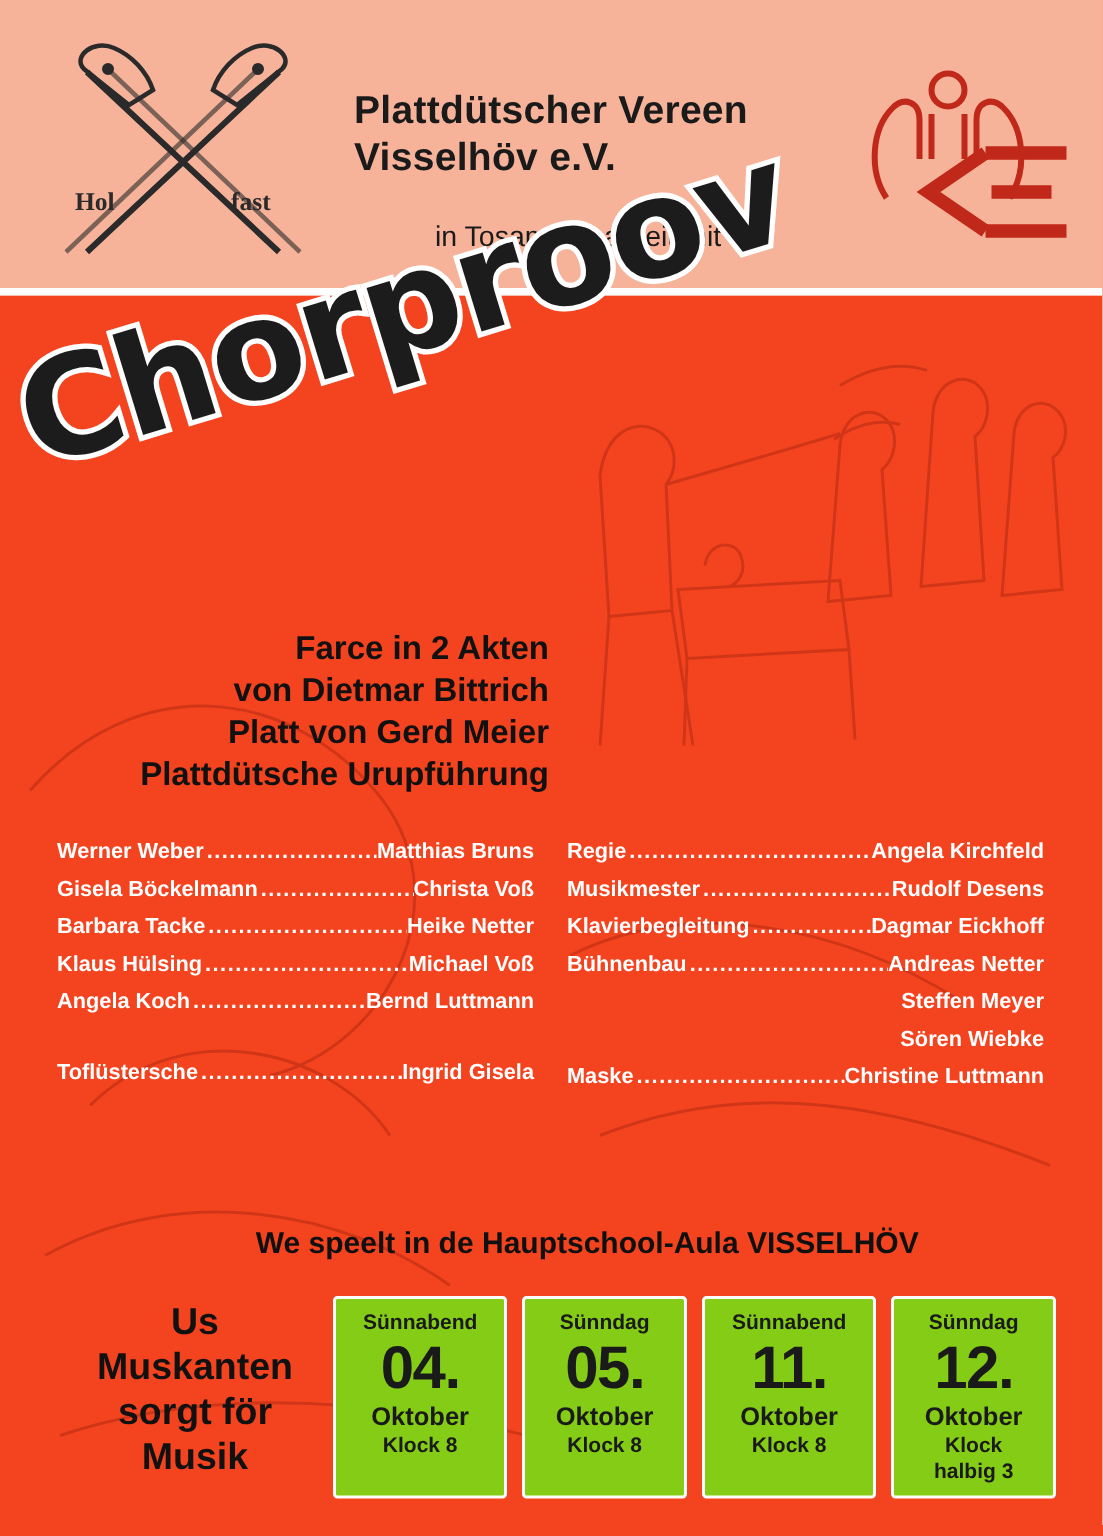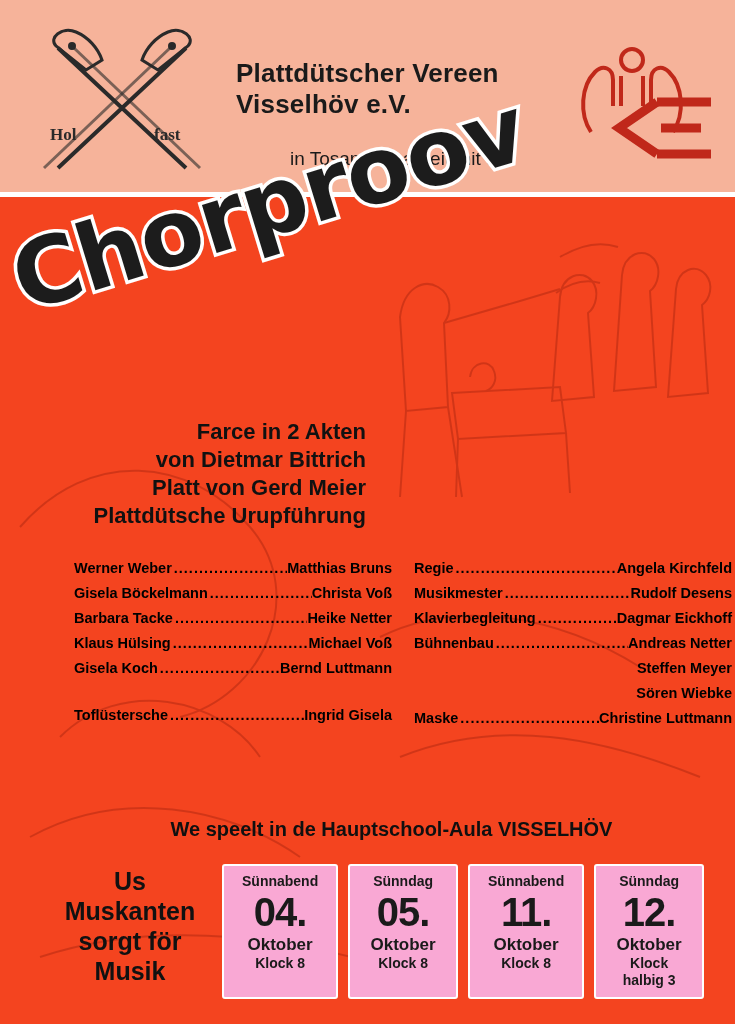--- a/index.html
+++ b/index.html
@@ -110,24 +110,23 @@
   }
 
   
   .cast {
     position: absolute;
     left: 38px;
     top: 556px;
     width: 660px;
     display: flex;
     gap: 22px;
-    color: #000000;
+    color: #ffffff;
     font-size: 14.5px;
     font-weight: bold;
-    margin-left: 36px;
   }
   .cast-col { width: 318px; }
   .cast-row {
     display: flex;
     align-items: baseline;
     line-height: 25px;
     white-space: nowrap;
   }
   .cast-row .role { flex: 0 0 auto; }
   .cast-row .dots {
@@ -179,21 +178,21 @@
   .dates {
     position: absolute;
     left: 222px;
     top: 864px;
     width: 482px;
     display: flex;
     gap: 10px;
   }
   .date-card {
     flex: 1 1 0;
-    background: #f9a8d4;
+    background: #84cc16;
     border: 2px solid #ffffff;
     border-radius: 3px;
     text-align: center;
     color: #1a1a1a;
     padding: 6px 18px 8px;
     box-sizing: border-box;
   }
   .date-card .dow {
     font-weight: bold;
     font-size: 14px;
@@ -320,21 +319,21 @@
         <span class="role">Barbara Tacke</span>
         <span class="dots">...........................................</span>
         <span class="name">Heike Netter</span>
       </div>
       <div class="cast-row">
         <span class="role">Klaus Hülsing</span>
         <span class="dots">...........................................</span>
         <span class="name">Michael Voß</span>
       </div>
       <div class="cast-row">
-        <span class="role">Gisela Koch</span>
+        <span class="role">Angela Koch</span>
         <span class="dots">...........................................</span>
         <span class="name">Bernd Luttmann</span>
       </div>
 
       <div class="cast-gap"></div>
 
       <div class="cast-row">
         <span class="role">Toflüstersche</span>
         <span class="dots">...........................................</span>
         <span class="name">Ingrid Gisela</span>

